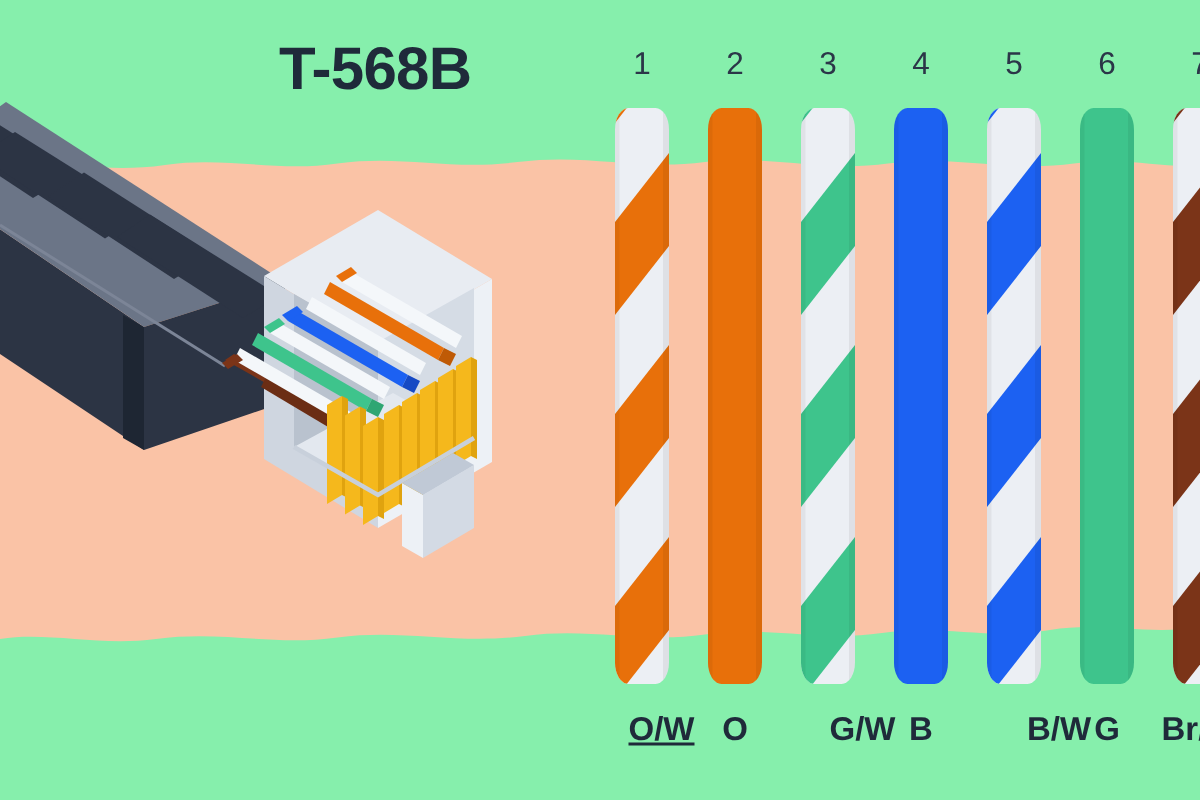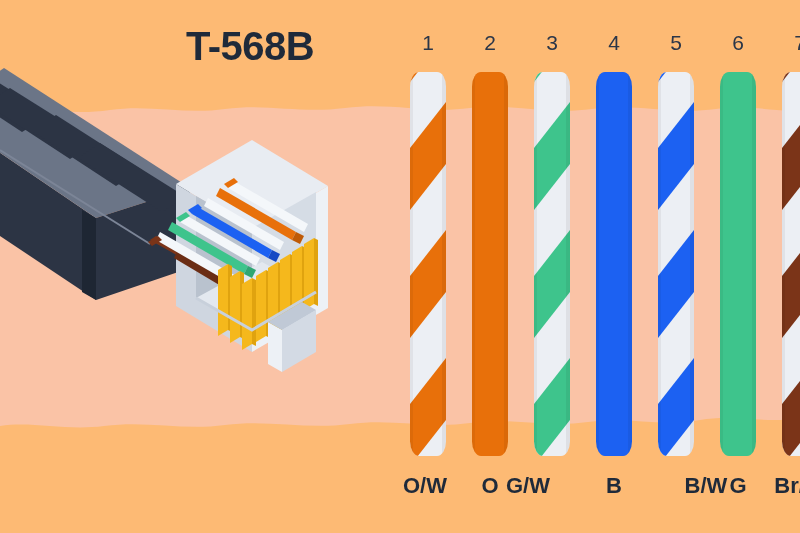--- a/index.html
+++ b/index.html
@@ -5,21 +5,21 @@
   html, body {
     margin: 0;
     padding: 0;
     background: #ffffff;
   }
   #stage {
     position: relative;
     width: 800px;
     height: 533px;
     overflow: hidden;
-    background: #fdba74;
+    background: #86efac;
     font-family: "Liberation Sans", sans-serif;
   }
   #bg-svg, #cable-svg {
     position: absolute;
     left: 0;
     top: 0;
     width: 800px;
     height: 533px;
   }
   #cable-svg { pointer-events: none; }
@@ -288,22 +288,22 @@
   <div id="numbers-layer">
       <div class="wire-num" style="left: 408px;">1</div>
       <div class="wire-num" style="left: 470px;">2</div>
       <div class="wire-num" style="left: 532px;">3</div>
       <div class="wire-num" style="left: 594px;">4</div>
       <div class="wire-num" style="left: 656px;">5</div>
       <div class="wire-num" style="left: 718px;">6</div>
       <div class="wire-num" style="left: 780px;">7</div>
     </div>
   <div id="labels-layer">
-      <div class="wire-lab" style="left: 394px;">O/W</div>
+      <div class="wire-lab" style="left: 410px; text-decoration: underline;">O/W</div>
       <div class="wire-lab" style="left: 459px;">O</div>
-      <div class="wire-lab" style="left: 497px;">G/W</div>
+      <div class="wire-lab" style="left: 544px;">G/W</div>
       <div class="wire-lab" style="left: 583px;">B</div>
       <div class="wire-lab" style="left: 675px;">B/W</div>
       <div class="wire-lab" style="left: 707px;">G</div>
       <div class="wire-lab" style="left: 769px;">Br/W</div>
     </div>
 
 </div>
 
 </body></html>

